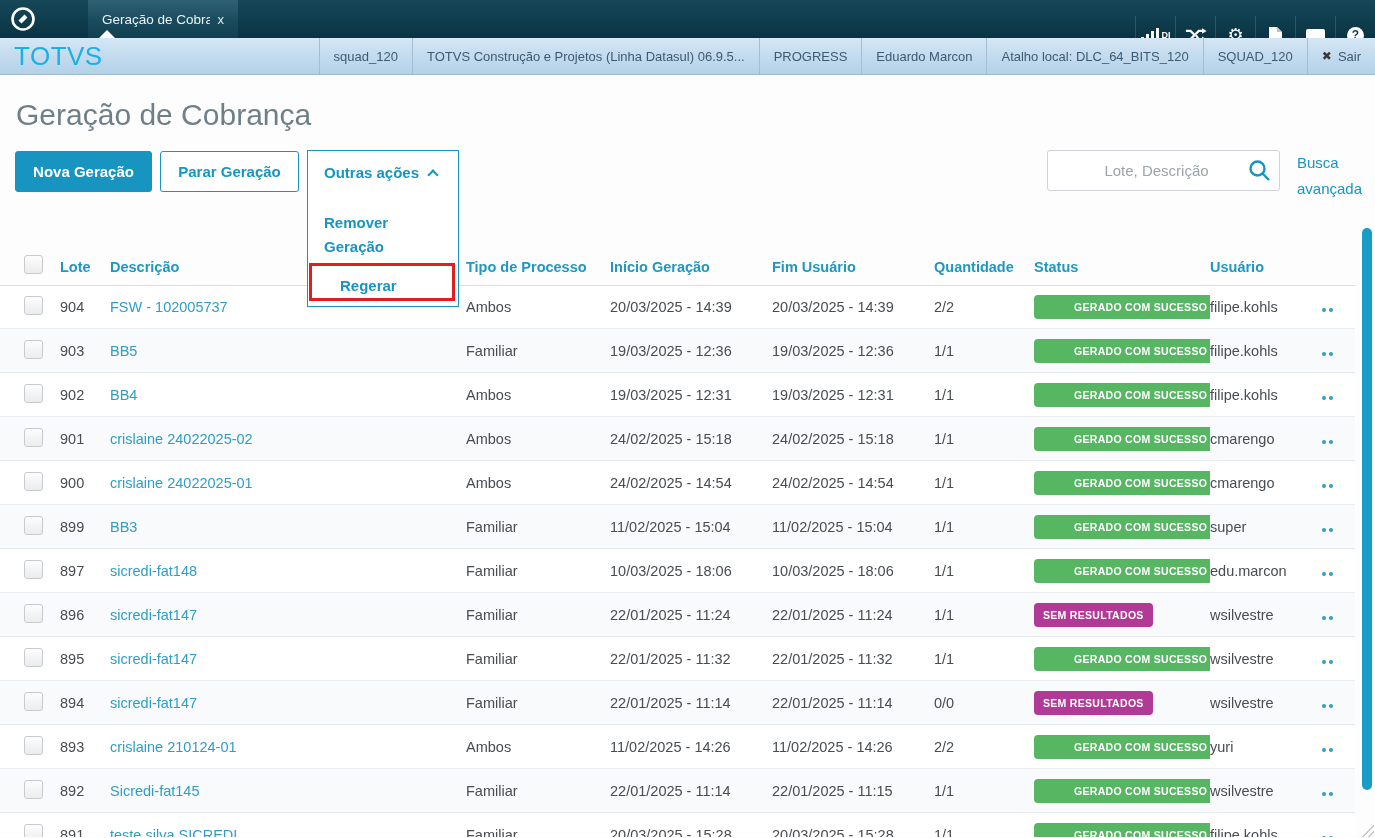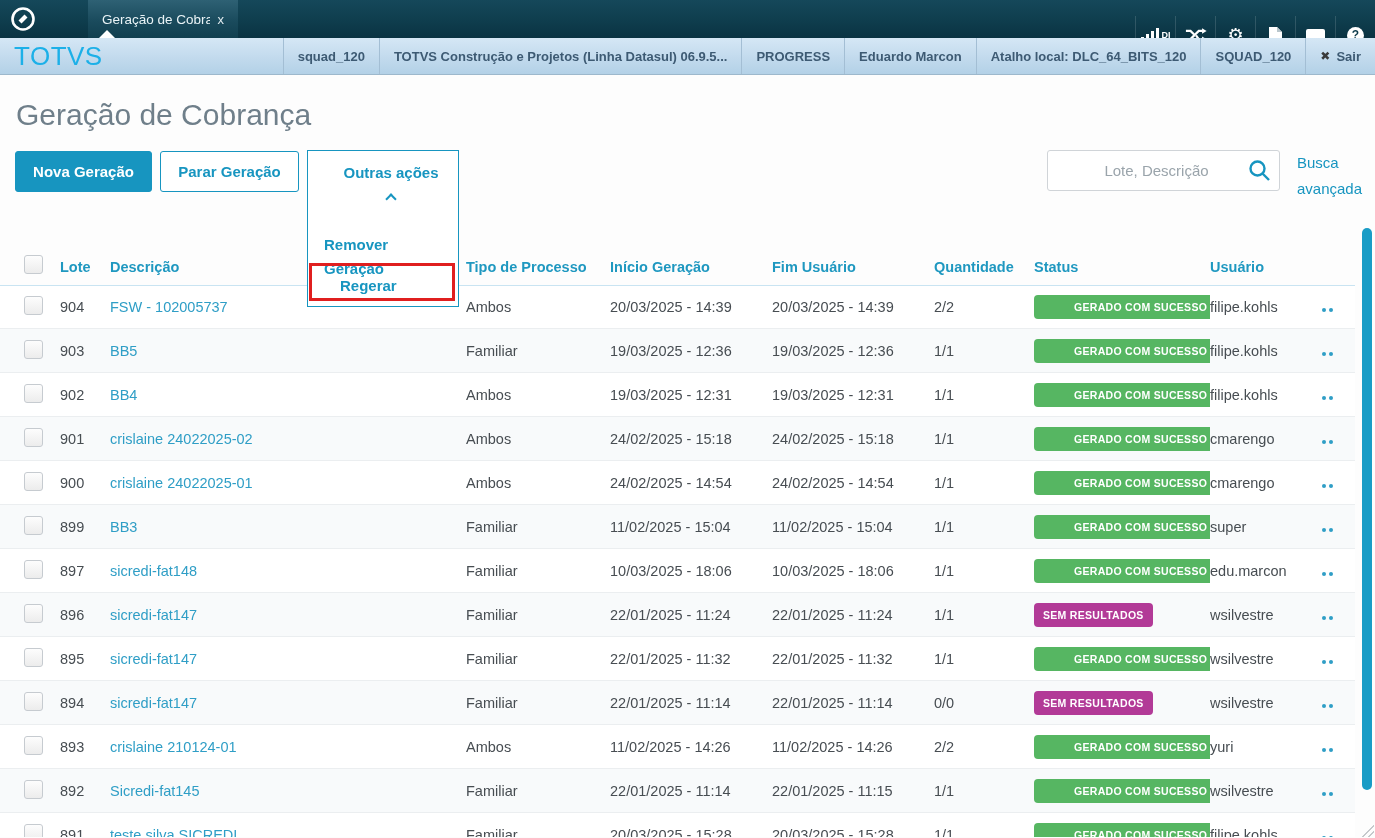--- a/index.html
+++ b/index.html
@@ -33,38 +33,38 @@
   .chat-shape:after{content:"";position:absolute;left:4px;bottom:-5px;
     border-left:5px solid transparent;border-right:2px solid transparent;border-top:5px solid #fff;}
   .help-shape{width:17px;height:17px;border-radius:50%;background:#fff;color:#0e3c4c;
     font-size:12px;font-weight:bold;display:flex;align-items:center;justify-content:center;}
 
   
   .bluebar{position:absolute;left:0;top:38px;width:100%;height:37px;
     background:linear-gradient(180deg,#d5e7f5 0%,#c2daed 55%,#b3d1e7 100%);
     border-bottom:1px solid #9db8cc;display:flex;align-items:center;}
   .totvs-logo{color:#1cb0e8;font-size:26px;letter-spacing:.5px;margin-left:14px;font-weight:400;}
-  .bluebar-right{position:absolute;right:0;top:0;height:100%;display:flex;font-weight:bold;}
+  .bluebar-right{position:absolute;right:0;top:0;height:100%;display:flex;}
   .crumb{height:100%;display:flex;align-items:center;padding:0 14px;
     border-left:1px solid #a3bed4;color:#3d5a73;font-size:13px;white-space:nowrap;cursor:default;}
   .crumb.sair{cursor:pointer;}
   .sair-x{color:#3a3a3a;font-size:12px;margin-right:6px;}
 
   
   .page-title{position:absolute;left:16px;top:98px;font-size:30px;color:#6f7f8a;font-weight:400;}
   .btn{position:absolute;height:41px;border-radius:3px;font-size:15px;font-weight:bold;
     display:flex;align-items:center;justify-content:center;cursor:pointer;}
   .btn-primary{left:15px;top:151px;width:137px;background:var(--accent);color:#fff;border:1px solid var(--accent);}
   .btn-secondary{left:160px;top:151px;width:139px;background:#fff;color:var(--accent);border:1px solid var(--accent);}
 
   
   .dropdown-panel{position:absolute;left:307px;top:150px;width:152px;height:157px;background:#fff;
     border:1px solid var(--accent);z-index:30;}
   .dropdown-toggle{display:flex;align-items:center;gap:10px;padding:13px 0 0 16px;
-    color:var(--accent);font-size:15px;font-weight:bold;cursor:pointer;flex-direction:column;}
+    color:var(--accent);font-size:15px;font-weight:bold;cursor:pointer;}
   .chev-up{width:8px;height:8px;border-left:2px solid var(--accent);border-top:2px solid var(--accent);
     transform:rotate(45deg);margin-top:4px;}
   .menu-item{color:var(--accent);font-size:15px;font-weight:600;padding-left:16px;cursor:pointer;line-height:24px;}
   .menu-item.first{margin-top:30px;width:110px;}
   .menu-item.second{position:absolute;left:16px;top:123px;}
   .red-box{position:absolute;left:1px;top:112px;width:146px;height:38px;
     border:3px solid var(--highlight);z-index:31;pointer-events:none;}
 
   
   .search-wrap{position:absolute;left:1047px;top:150px;width:233px;height:41px;}

